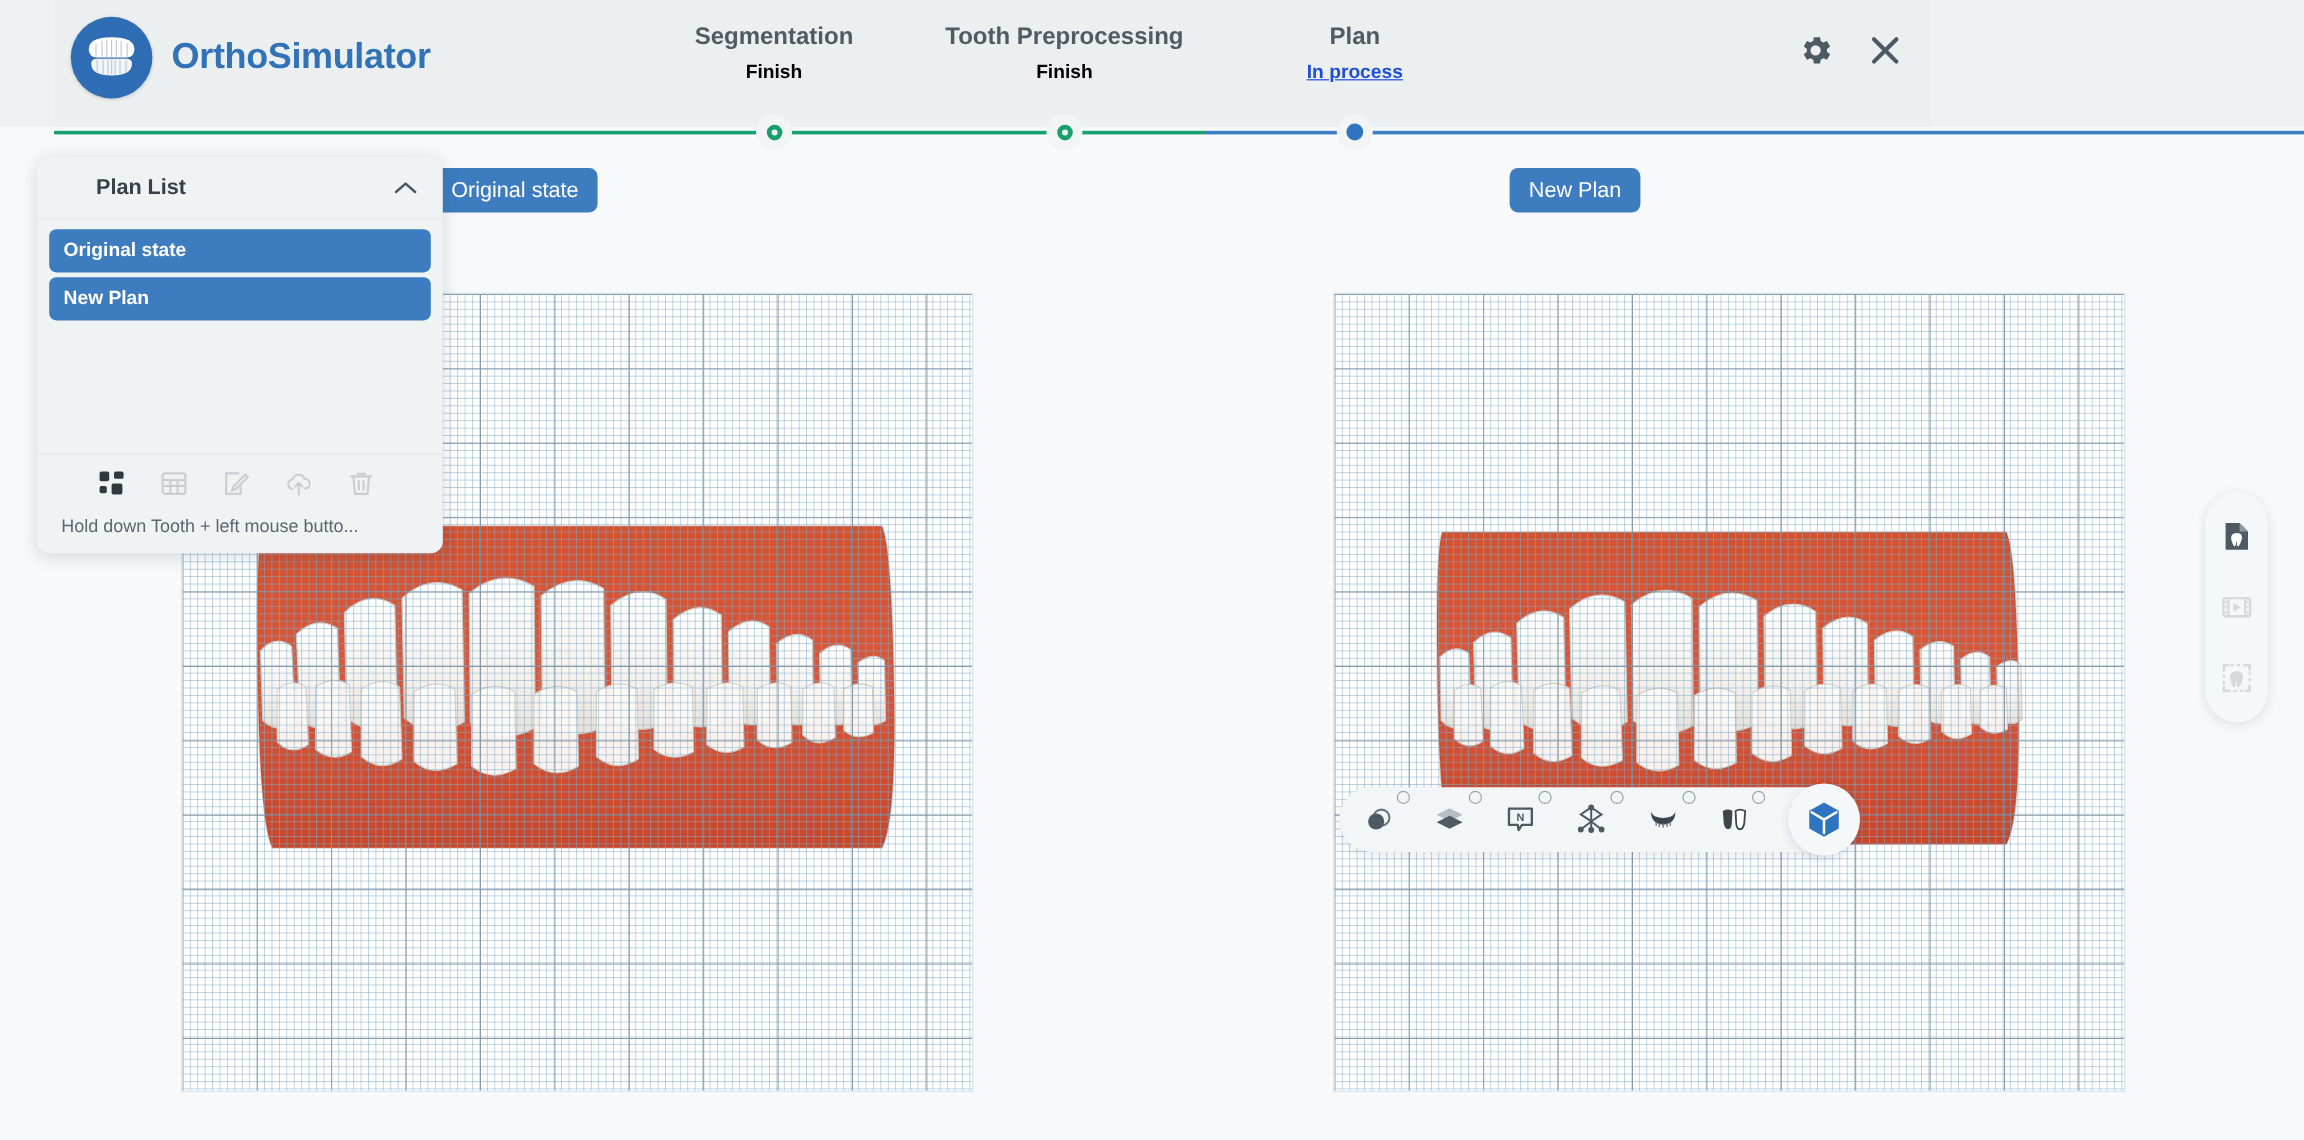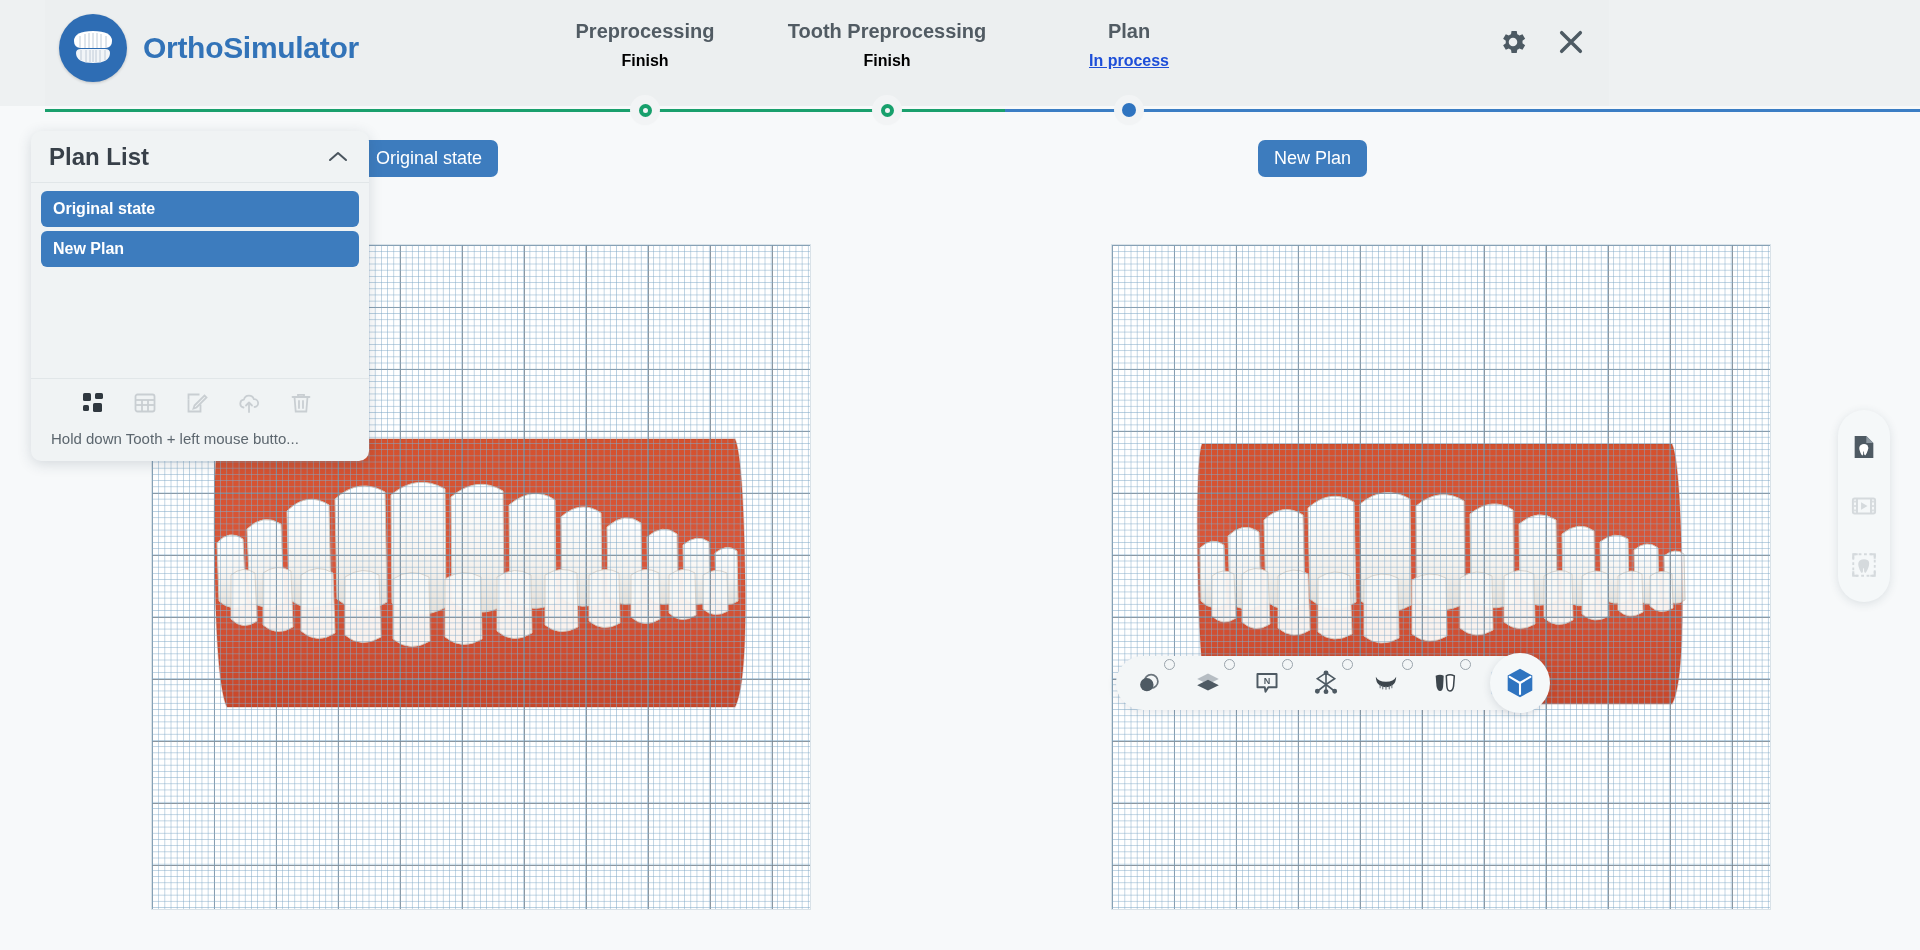--- a/index.html
+++ b/index.html
@@ -204,23 +204,24 @@
   }
   .plan-head {
     height: 52px;
     display: flex;
     align-items: center;
     justify-content: space-between;
     padding: 0 20px 0 18px;
     border-bottom: 1px solid #e1e6e8;
   }
   .plan-title {
-    font-size: 24px;
+    font-size: 18px;
     font-weight: bold;
     color: #384049;
+    margin-left: 31px;
   }
   .plan-body { padding: 8px 10px 0 10px; }
   .plan-item {
     height: 36px;
     background: #3d7cbe;
     border-radius: 6px;
     color: #ffffff;
     font-size: 16px;
     font-weight: bold;
     display: flex;
@@ -354,21 +355,21 @@
           <line x1="30" y1="22" x2="30" y2="34"></line>
           <line x1="35" y1="22" x2="35" y2="32"></line>
         </g>
       </svg>
     </div>
     <div class="brand-name">OrthoSimulator</div>
   </div>
 
   <div class="steps">
     <div class="step" style="left:0px;">
-      <div class="step-title">Preprocessing</div>
+      <div class="step-title">Segmentation</div>
       <div class="step-status done">Finish</div>
     </div>
     <div class="step" style="left:242px;">
       <div class="step-title">Tooth Preprocessing</div>
       <div class="step-status done">Finish</div>
     </div>
     <div class="step" style="left:484px;">
       <div class="step-title">Plan</div>
       <div class="step-status active">In process</div>
     </div>

